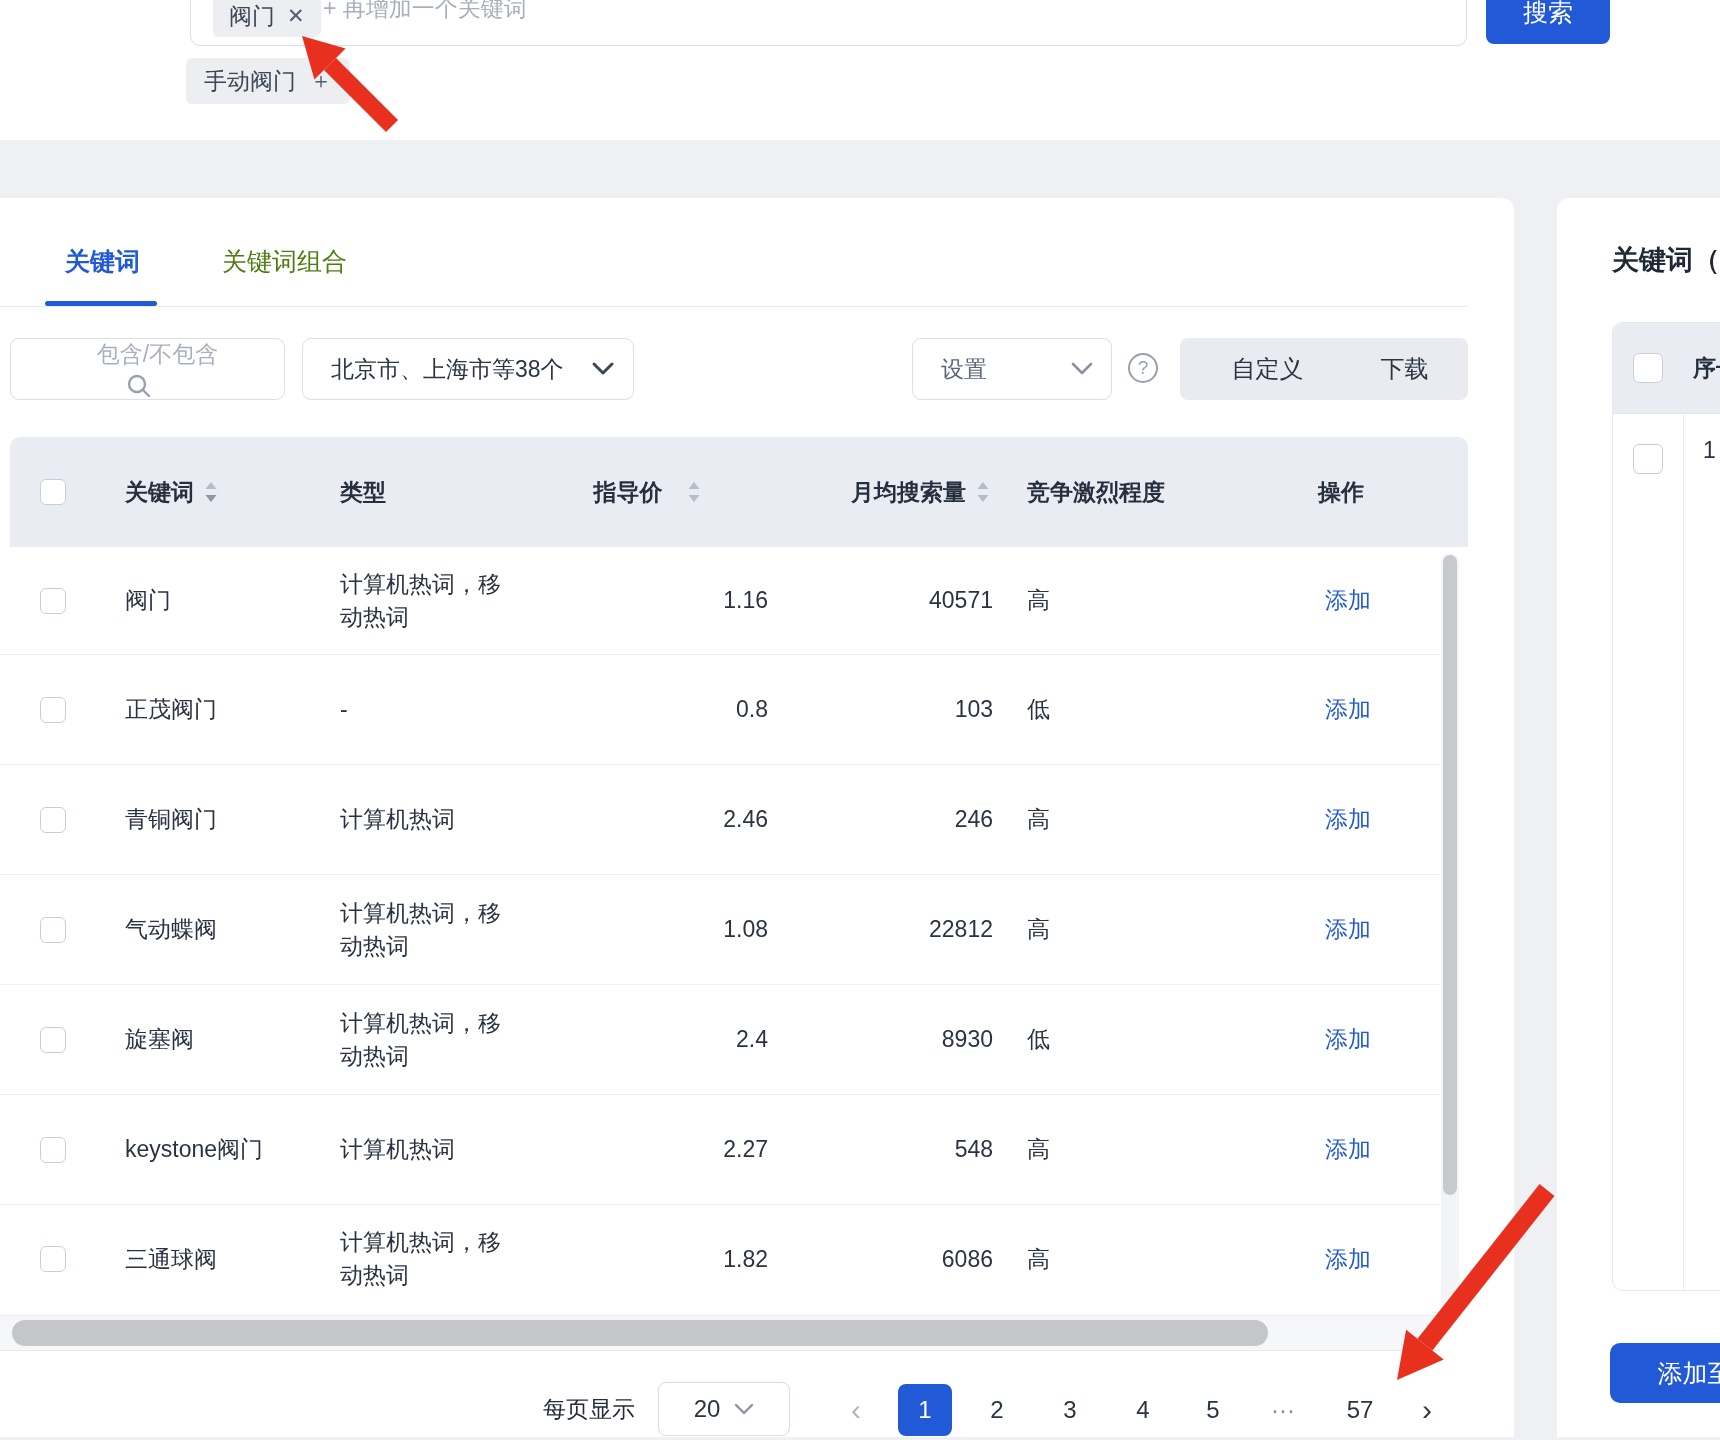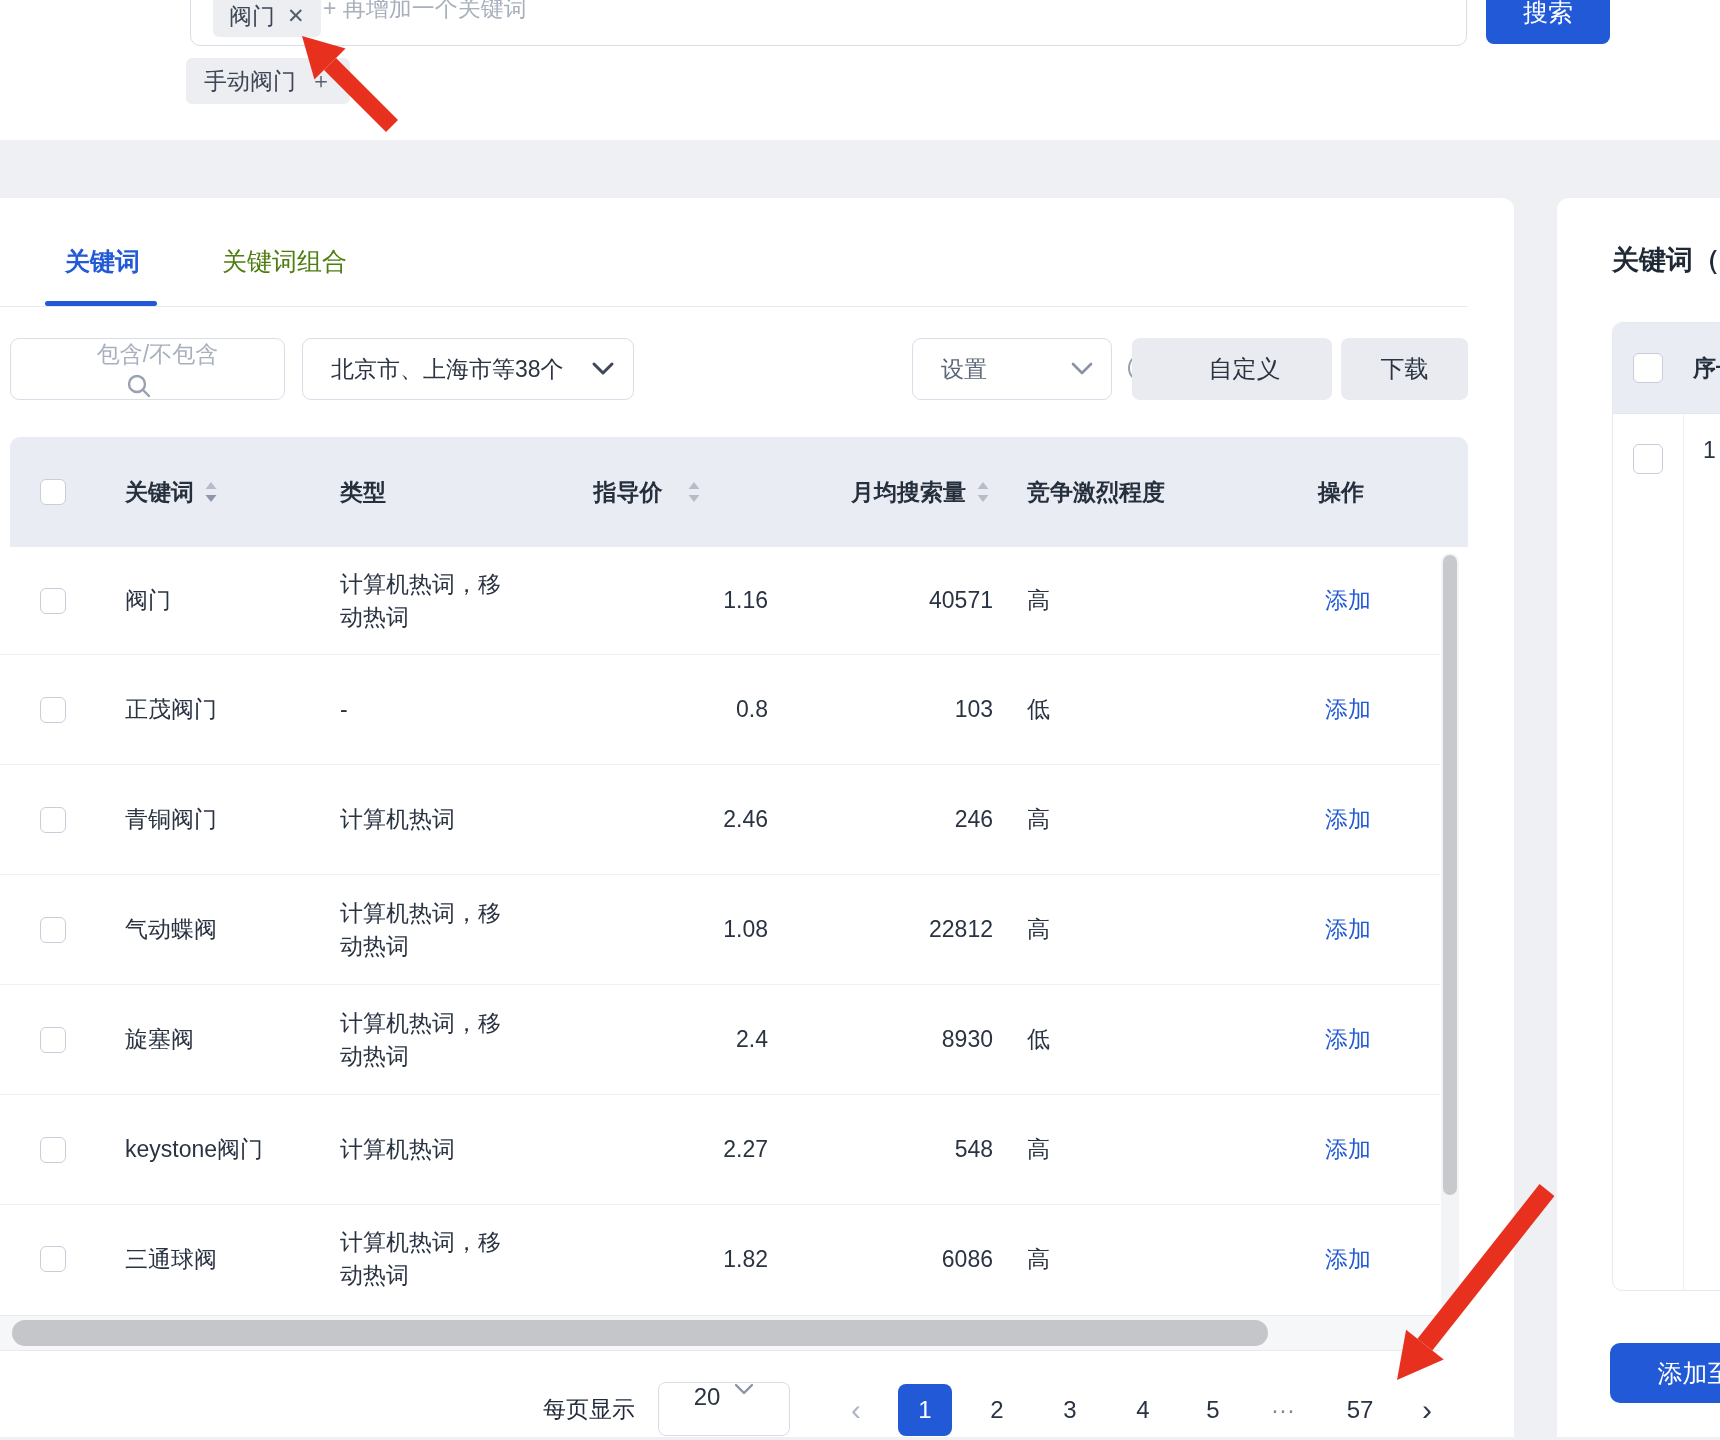--- a/index.html
+++ b/index.html
@@ -37,21 +37,21 @@
   .f-region{left:302px;width:332px;}
   .f-region .txt{margin-left:28px;font-size:23px;color:#2B3442;flex:1;}
   .f-set{left:912px;width:200px;}
   .f-set .txt{margin-left:28px;font-size:23px;color:#5B6575;flex:1;}
   .icon-right{margin-right:18px;display:flex;align-items:center;}
   .f-help{position:absolute;left:1128px;top:155px;width:30px;height:30px;border:2px solid #97A0AF;
           border-radius:50%;box-sizing:border-box;display:flex;align-items:center;justify-content:center;
           font-size:19px;color:#97A0AF;}
   .gbtn{position:absolute;top:140px;height:62px;background:#E9EBF1;border-radius:8px;
         display:flex;align-items:center;justify-content:center;font-size:24px;color:#2B3442;cursor:pointer;}
-  .f-custom{left:1132px;width:175px;padding-left:25px;}
+  .f-custom{left:1180px;width:175px;}
   .f-down{left:1341px;width:127px;}
   
   .thead{position:absolute;left:10px;top:239px;width:1458px;height:110px;background:#E9ECF2;
          border-radius:10px 10px 0 0;}
   .hcell{position:absolute;top:0;bottom:0;display:flex;align-items:center;gap:10px;
          font-size:23px;font-weight:600;color:#262F3D;}
   .cb{display:inline-block;width:26px;height:26px;background:#fff;border:1.5px solid #C7CEDA;
       border-radius:6px;box-sizing:border-box;cursor:pointer;}
   .h-cb{position:absolute;left:30px;top:42px;}
   .h-cbchev{position:absolute;left:66px;top:0;bottom:0;display:flex;align-items:center;}
@@ -72,21 +72,21 @@
   .r-add{left:1325px;cursor:pointer;}
   
   .vtrack{position:absolute;left:1441px;top:355px;width:18px;height:757px;background:#F3F4F6;border-radius:9px;}
   .vthumb{position:absolute;left:1443px;top:357px;width:14px;height:640px;background:#C7C9CD;border-radius:7px;cursor:pointer;}
   .htrack{position:absolute;left:0;top:1117px;width:1440px;height:36px;background:#F6F7F8;
           border-top:1px solid #E9EAED;border-bottom:1px solid #E9EAED;box-sizing:border-box;}
   .hthumb{position:absolute;left:12px;top:1122px;width:1256px;height:26px;background:#C4C6CA;border-radius:13px;cursor:pointer;}
   
   .pp-label{position:absolute;left:543px;top:1196px;font-size:23px;color:#232B3A;}
   .pp-select{position:absolute;left:658px;top:1184px;width:132px;height:54px;border:1.5px solid #D8DCE6;
-             border-radius:8px;box-sizing:border-box;display:flex;justify-content:center;
+             border-radius:8px;box-sizing:border-box;display:flex;align-items:center;justify-content:center;
              gap:14px;font-size:24px;color:#2A3342;cursor:pointer;background:#fff;}
   .pg{position:absolute;top:1186px;width:54px;height:52px;display:flex;align-items:center;
       justify-content:center;font-size:24px;color:#2A3342;cursor:pointer;border-radius:8px;}
   .pg-prev{left:838px;width:36px;color:#AEB5C2;font-size:30px;}
   .pg-next{left:1405px;width:44px;color:#323A49;font-size:30px;}
   .pg-cur{color:#fff;}
   .pg-ell{color:#7E8796;}
   
   .sp-title{position:absolute;left:55px;top:44px;font-size:27px;font-weight:600;color:#1F2835;white-space:nowrap;}
   .sp-box{position:absolute;left:55px;top:124px;width:170px;height:969px;border:1px solid #E6E9EF;

